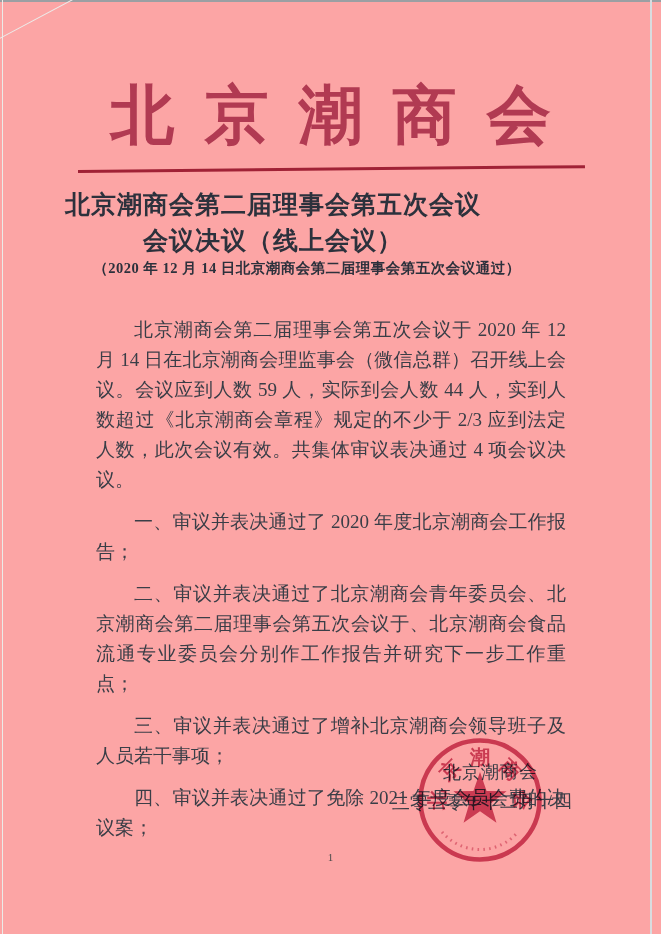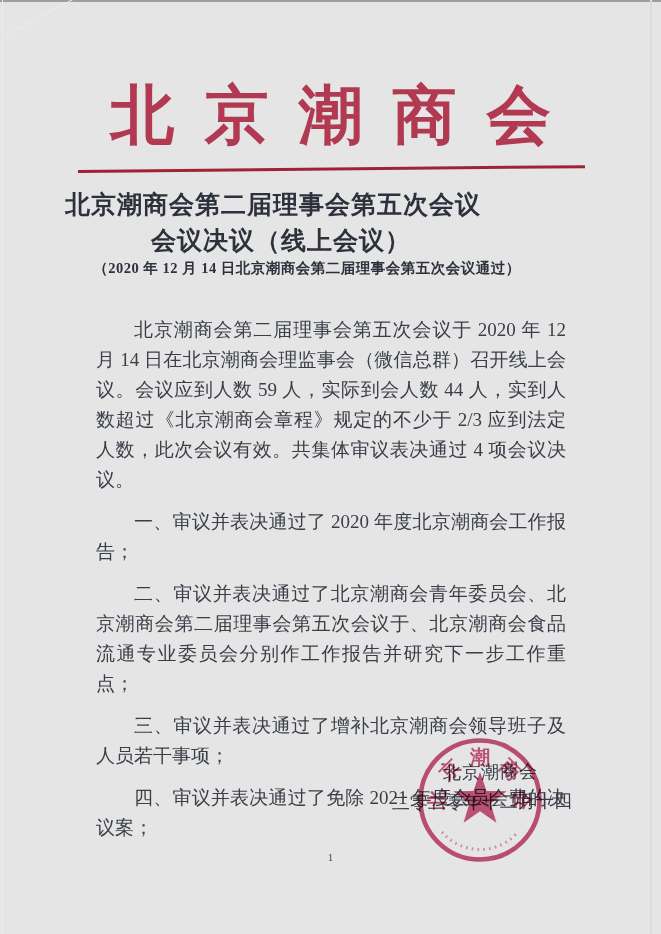--- a/index.html
+++ b/index.html
@@ -1,17 +1,17 @@
 <!DOCTYPE html>
 <html lang="zh"><head>
 <meta charset="utf-8">
 <style>
   html,body{margin:0;padding:0;background:#ffffff;}
   .scan{
-    position:relative;width:661px;height:934px;background:#e5e5e5;overflow:hidden;
+    position:relative;width:661px;height:934px;background:#fca5a5;overflow:hidden;
     font-family:"Liberation Serif","DejaVu Serif",serif;color:#3a3e47;
   }
   
   .edge-top{position:absolute;left:0;top:0;width:661px;height:2px;background:#9b9fa3;}
   .edge-right{position:absolute;right:9px;top:0;width:2px;height:934px;background:#d9dcdf;}
   .edge-left{position:absolute;left:2px;top:0;width:1px;height:934px;background:#ebebe8;}
   .diag-artifact{position:absolute;left:-8px;top:42px;width:110px;height:1px;background:#ececea;
     transform:rotate(-28deg);transform-origin:left center;}
   
   .masthead{
@@ -22,21 +22,21 @@
   .red-rule{
     position:absolute;left:78px;top:170px;width:507px;height:3px;background:#a02236;
     transform:rotate(-0.55deg);transform-origin:left center;
   }
   
   .title-line{
     position:absolute;left:0;width:546px;text-align:center;color:#2c313c;
     font-weight:bold;font-size:25px;letter-spacing:1px;white-space:nowrap;line-height:1;
   }
   .title-1{top:192px;}
-  .title-2{top:228px;padding-left:8px;}
+  .title-2{top:228px;}
   .subtitle{
     position:absolute;left:0;top:261px;width:614px;text-align:center;color:#2c313c;
     font-weight:bold;font-size:14.5px;letter-spacing:0.5px;white-space:nowrap;line-height:1;
   }
   
   .body-text{position:absolute;left:84px;top:303px;width:494px;}
   .body-text p{
     margin:12px;font-size:19px;line-height:30px;text-align:justify;
     text-indent:2em;color:#3a3e47;text-justify:inter-ideograph;
   }

